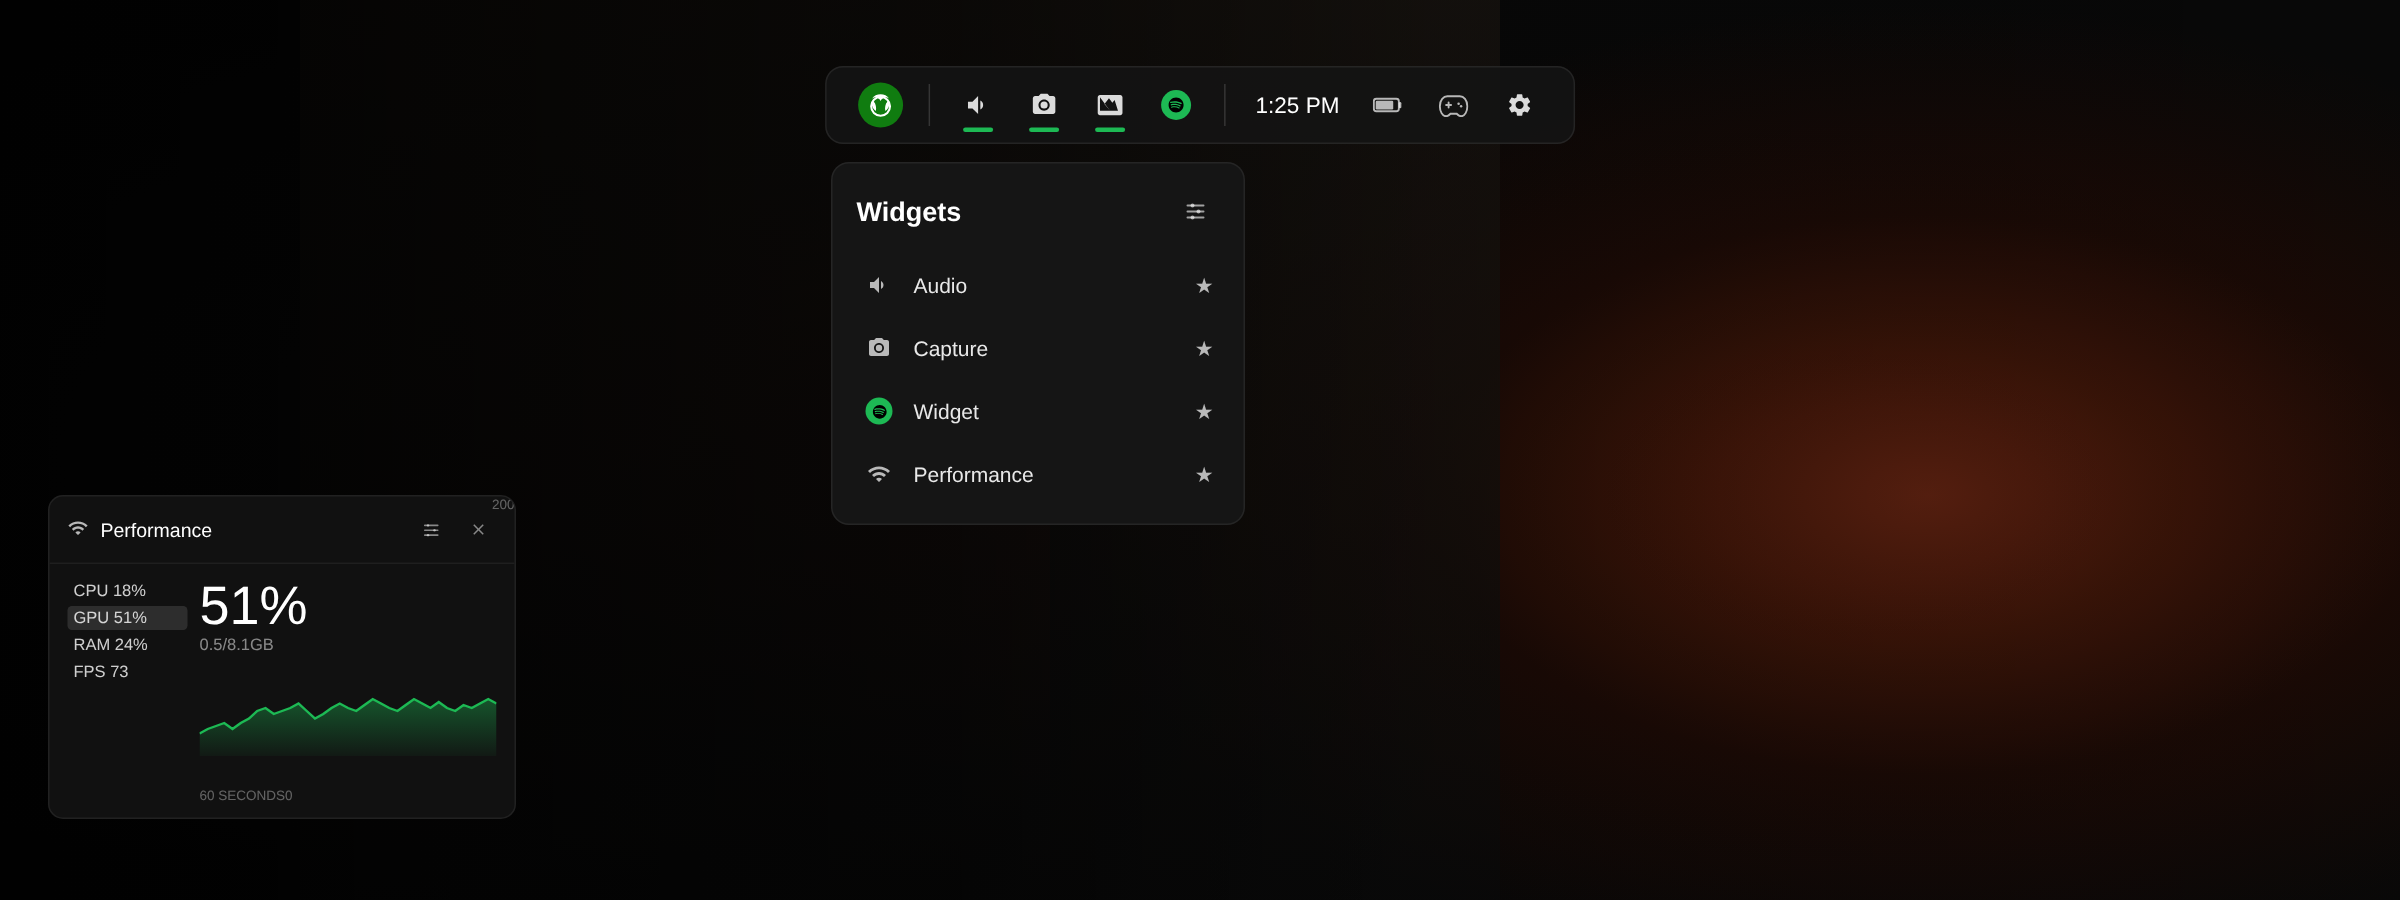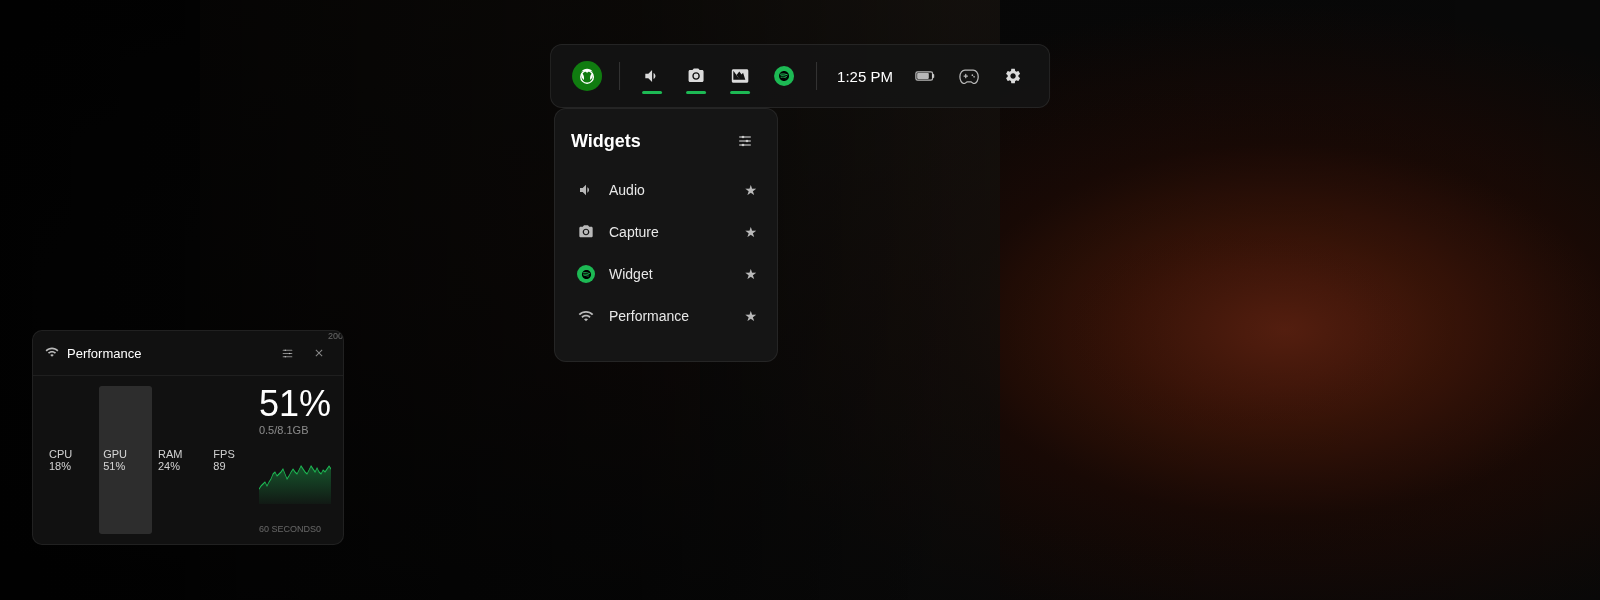--- a/index.html
+++ b/index.html
@@ -57,21 +57,21 @@
       position: absolute;
       top: 44px;
       left: 50%;
       transform: translateX(-50%);
       display: flex;
       align-items: center;
       gap: 4px;
       background: rgba(20, 20, 20, 0.92);
       border-radius: 12px;
       padding: 0 16px;
-      height: 64px;
+      height: 52px;
       z-index: 10;
       border: 1px solid rgba(255,255,255,0.08);
     }
 
     .topbar-divider {
       width: 1px;
       height: 28px;
       background: rgba(255,255,255,0.15);
       margin: 0 8px;
     }
@@ -108,26 +108,26 @@
       font-weight: 500;
       margin: 0 8px;
       white-space: nowrap;
     }
 
     
     .widgets-panel {
       position: absolute;
       top: 108px;
       left: 554px;
-      width: 224px;
+      width: 276px;
       background: rgba(22, 22, 22, 0.97);
       border-radius: 12px;
       z-index: 10;
       border: 1px solid rgba(255,255,255,0.07);
-      padding-bottom: 24px;
+      padding-bottom: 12px;
       overflow: hidden;
     }
 
     .widgets-header {
       display: flex;
       align-items: center;
       justify-content: space-between;
       padding: 16px 16px 12px 16px;
     }
 
@@ -260,21 +260,21 @@
     }
 
     .perf-body {
       display: flex;
       padding: 10px 12px;
       gap: 8px;
     }
 
     .perf-stats {
       display: flex;
-      flex-direction: row;
+      flex-direction: column;
       gap: 2px;
       min-width: 80px;
     }
 
     .perf-stat {
       display: flex;
       align-items: center;
       gap: 4px;
       padding: 2px 4px;
       border-radius: 3px;
@@ -534,21 +534,21 @@
       <div class="perf-stat">
         <span class="perf-stat-label">CPU 18%</span>
       </div>
       <div class="perf-stat active">
         <span class="perf-stat-label">GPU 51%</span>
       </div>
       <div class="perf-stat">
         <span class="perf-stat-label">RAM 24%</span>
       </div>
       <div class="perf-stat">
-        <span class="perf-stat-label">FPS 89</span>
+        <span class="perf-stat-label">FPS 73</span>
       </div>
     </div>
 
     <div class="perf-chart-area">
       <div style="display:flex;justify-content:space-between;align-items:flex-start;">
         <div>
           <div class="perf-big-number">51%</div>
           <div class="perf-sub">0.5/8.1GB</div>
         </div>
         <div class="perf-100">200</div>

